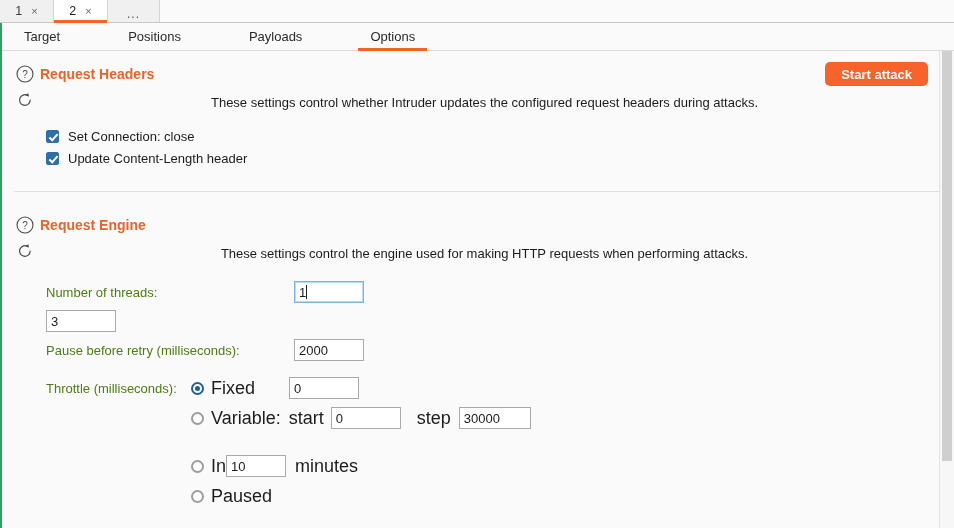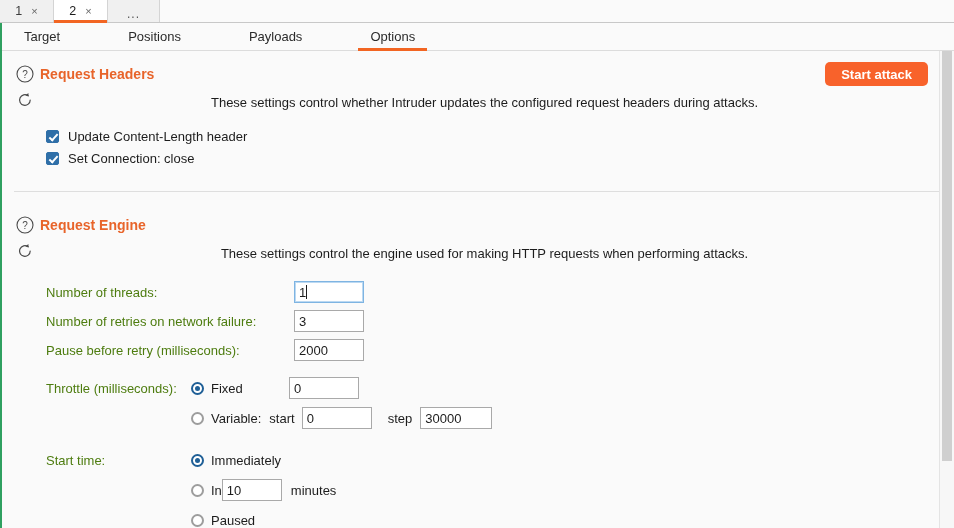--- a/index.html
+++ b/index.html
@@ -288,21 +288,21 @@
     border: 2px solid #1f5f96;
   }
   .radio.on::after {
     content: "";
     position: absolute;
     left: 2px; top: 2px;
     width: 5px; height: 5px;
     border-radius: 50%;
     background: #1f5f96;
   }
-  .rlabel { font-size: 13px; color: #1c1c1c; }
+  .rlabel { font-size: 18px; color: #1c1c1c; }
 
   
   .startbtn {
     position: absolute;
     right: 26px;
     top: 62px;
     height: 24px;
     padding: 0 16px;
     display: flex;
     align-items: center;
@@ -388,25 +388,25 @@
           <div class="sec-body">
             <div class="sec-title">Request Headers</div>
             <div class="sec-desc">These settings control whether Intruder updates the configured request headers during attacks.</div>
           </div>
         </div>
 
         <div class="spacer-12"></div>
 
         <div class="cbrow">
           <span class="cbox"></span>
-          <span>Update Content-Length header</span>
+          <span>Set Connection: close</span>
         </div>
         <div class="cbrow">
           <span class="cbox"></span>
-          <span>Set Connection: close</span>
+          <span>Update Content-Length header</span>
         </div>
 
         <div style="height:22px"></div>
         <div class="divider"></div>
       </div>
 
       <div class="section">
         <div style="height:22px"></div>
         <div class="sec-head">
           <div class="gutter">
@@ -431,21 +431,20 @@
           <span class="flabel w">Number of threads:</span>
           <span class="fieldwrap">
             <input class="tinput w70 focused" type="text" value="1" style="">
             <span class="caret"></span>
           </span>
         </div>
 
         <div style="height:5px"></div>
 
         <div class="frow">
-          <span class="flabel w">Number of retries on network failure:</span>
           <input class="tinput w70" type="text" value="3" style="">
         </div>
 
         <div style="height:5px"></div>
 
         <div class="frow">
           <span class="flabel w">Pause before retry (milliseconds):</span>
           <input class="tinput w70" type="text" value="2000" style="">
         </div>
 
@@ -465,25 +464,20 @@
           <span class="radio"></span>
           <span class="rlabel">Variable:</span>
           <span class="rlabel" style="margin-left:8px;margin-right:7px">start</span>
           <input class="tinput w70" type="text" value="0" style="">
           <span class="rlabel" style="margin-left:16px;margin-right:8px">step</span>
           <input class="tinput w68" type="text" value="30000" style="">
         </div>
 
         <div style="height:18px"></div>
 
-        <div class="frow">
-          <span class="flabel s">Start time:</span>
-          <span class="radio on"></span>
-          <span class="rlabel">Immediately</span>
-        </div>
 
         <div style="height:6px"></div>
 
         <div class="frow">
           <span class="flabel s"></span>
           <span class="radio"></span>
           <span class="rlabel" style="margin-right:0">In</span>
           <input class="tinput w60" type="text" value="10" style="">
           <span class="rlabel" style="margin-left:9px">minutes</span>
         </div>

